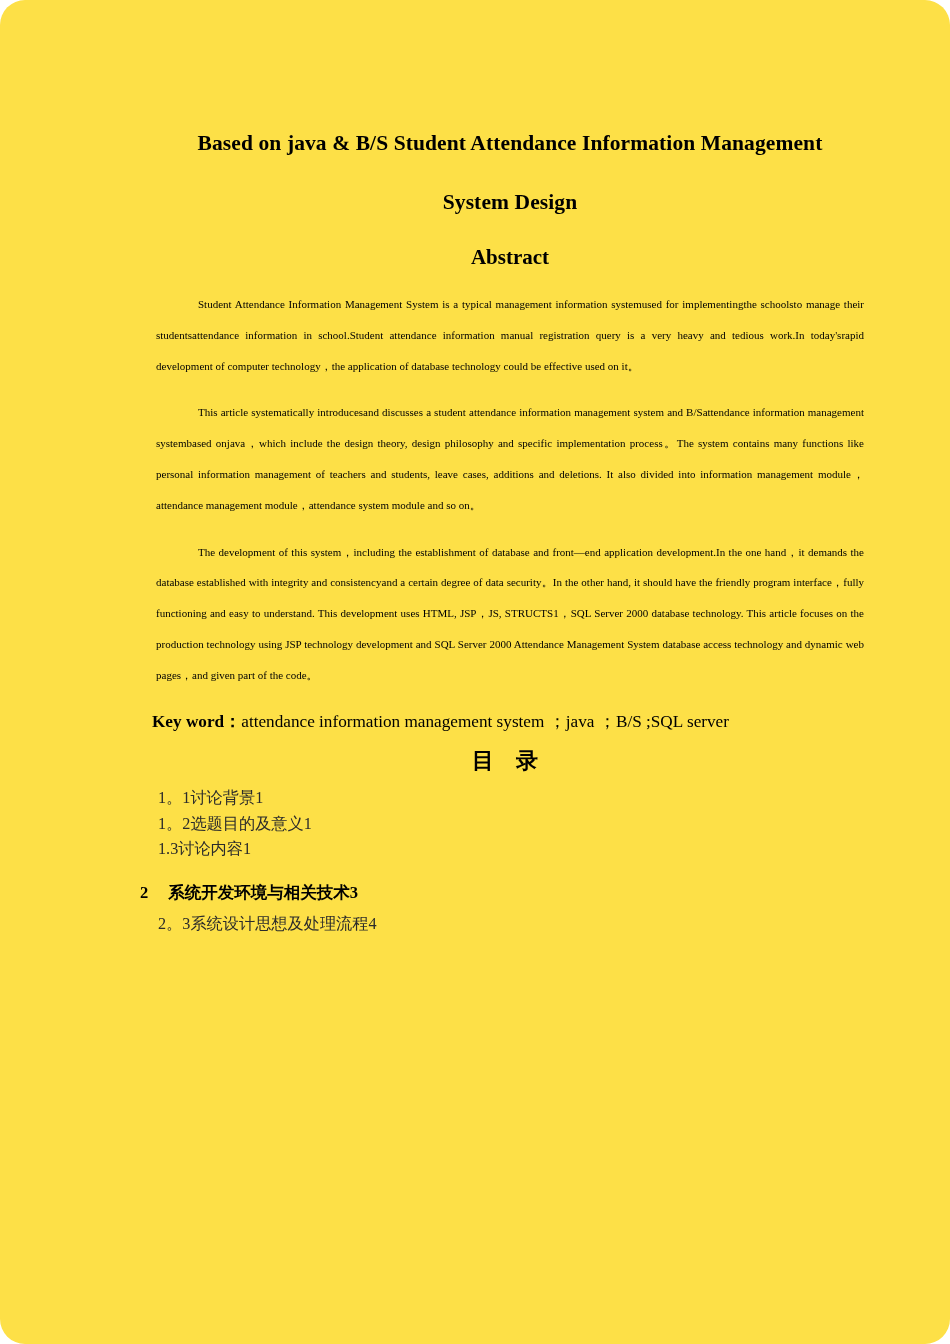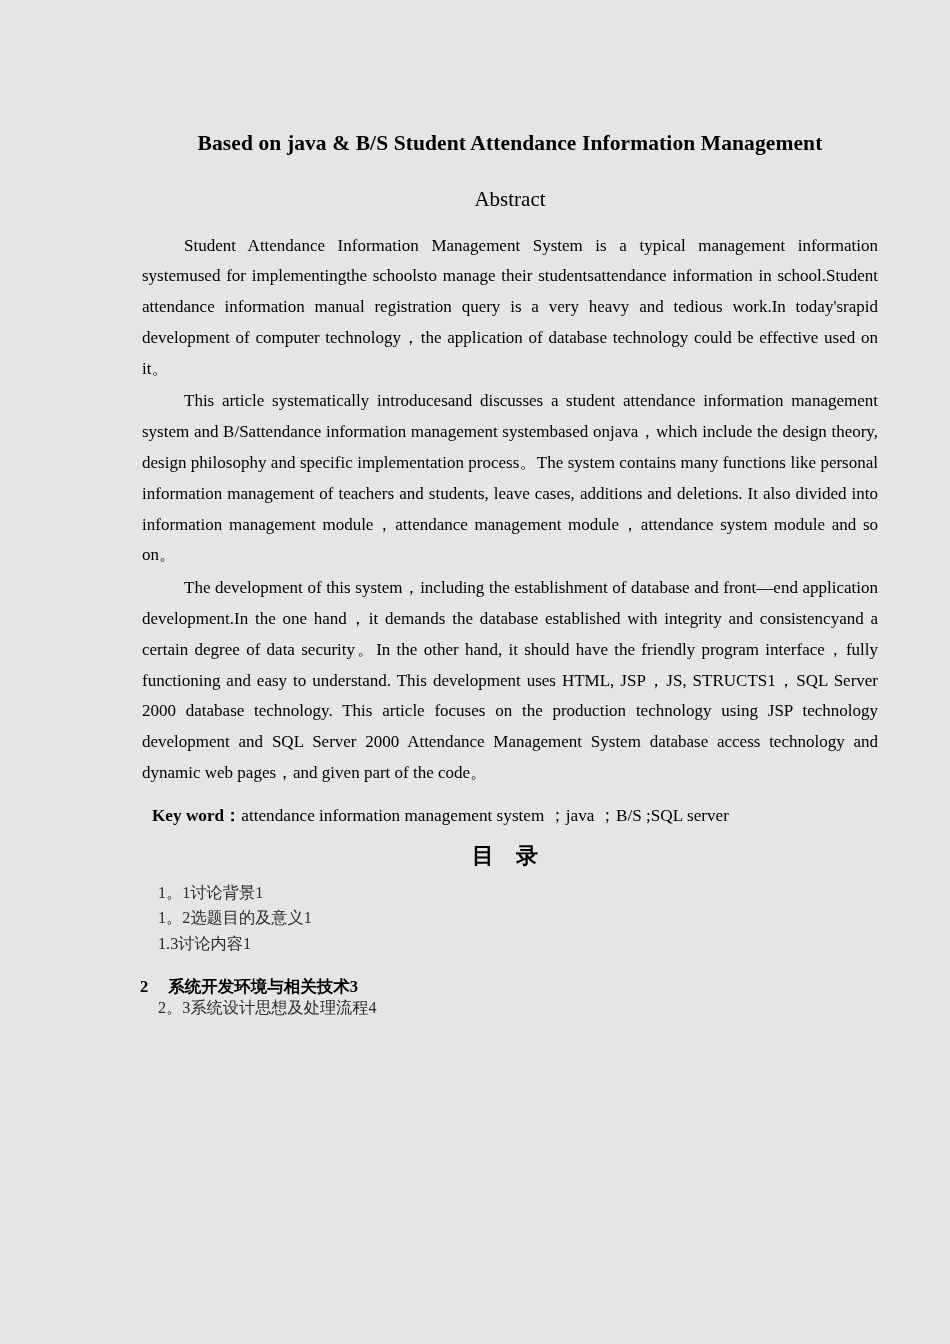--- a/index.html
+++ b/index.html
@@ -15,21 +15,22 @@
     color: #000000;
     overflow: hidden;
   }
 
   .page {
     position: absolute;
     left: 0;
     top: 0;
     width: 950px;
     height: 1344px;
-    background: #e5e5e5;
+    background: #fde047;
+    border-radius: 25px;
   }
 
   
   .content {
     position: absolute;
     left: 140px;
     top: 0;
     width: 740px;
   }
 
@@ -38,33 +39,33 @@
     font-weight: bold;
     font-size: 21.5px;
     line-height: 1.0;
     letter-spacing: 0.1px;
   }
   .title-1 { margin-top: 133px; }
   .title-2 { margin-top: 37px; }
 
   .heading-abstract {
     text-align: center;
-    font-weight: normal;
+    font-weight: bold;
     font-size: 21px;
     margin-top: 34px;
     line-height: 1.0;
   }
 
   .para {
-    font-size: 17px;
+    font-size: 11px;
     line-height: 30.8px;
     text-align: justify;
     text-justify: inter-word;
     text-indent: 42px;
-    margin: 2px;
+    margin: 16px;
     padding: 0;
   }
   .para.first { margin-top: 21px; }
 
   .keyword-line {
     font-size: 17.2px;
     line-height: 30.8px;
     margin: 12px;
     text-indent: 0;
     text-align: left;
@@ -88,38 +89,39 @@
     font-weight: bold;
     font-size: 16.5px;
     line-height: 1.0;
     margin: 0 0 0 0;
     padding: 0;
     white-space: nowrap;
   }
   .toc-h1.sec2 { margin-top: 22px; }
   .toc-gap { display: inline-block; width: 20px; }
 
-  .toc-sub-group { }
+  .toc-sub-group { margin-top: 11px; }
   .toc-sub {
     font-size: 16.2px;
     line-height: 25.5px;
     margin: 0;
     padding-left: 18px;
     white-space: nowrap;
     color: #2b2b2b;
   }
 </style>
 </head>
 <body>
 
 <div class="page">
   <div class="content">
 
     <div class="title-line title-1">Based on java &amp; B/S Student Attendance Information Management</div>
 
+    <div class="title-line title-2">System Design</div>
 
     <div class="heading-abstract">Abstract</div>
 
     <p class="para first">Student Attendance Information Management System is a typical management information systemused for implementingthe schoolsto manage their studentsattendance information in school.Student attendance information manual registration query is a very heavy and tedious work.In today'srapid development of computer technology，the application of database technology could be effective used on it。</p>
 
     <p class="para">This article systematically introducesand discusses a student attendance information management system and B/Sattendance information management systembased onjava，which include the design theory, design philosophy and specific implementation process。The system contains many functions like personal information management of teachers and students, leave cases, additions and deletions. It also divided into information management module，attendance management module，attendance system module and so on。</p>
 
     <p class="para">The development of this system，including the establishment of database and front—end application development.In the one hand，it demands the database established with integrity and consistencyand a certain degree of data security。In the other hand, it should have the friendly program interface，fully functioning and easy to understand. This development uses HTML, JSP，JS, STRUCTS1，SQL Server 2000 database technology. This article focuses on the production technology using JSP technology development and SQL Server 2000 Attendance Management System database access technology and dynamic web pages，and given part of the code。</p>
 
     <p class="keyword-line">

